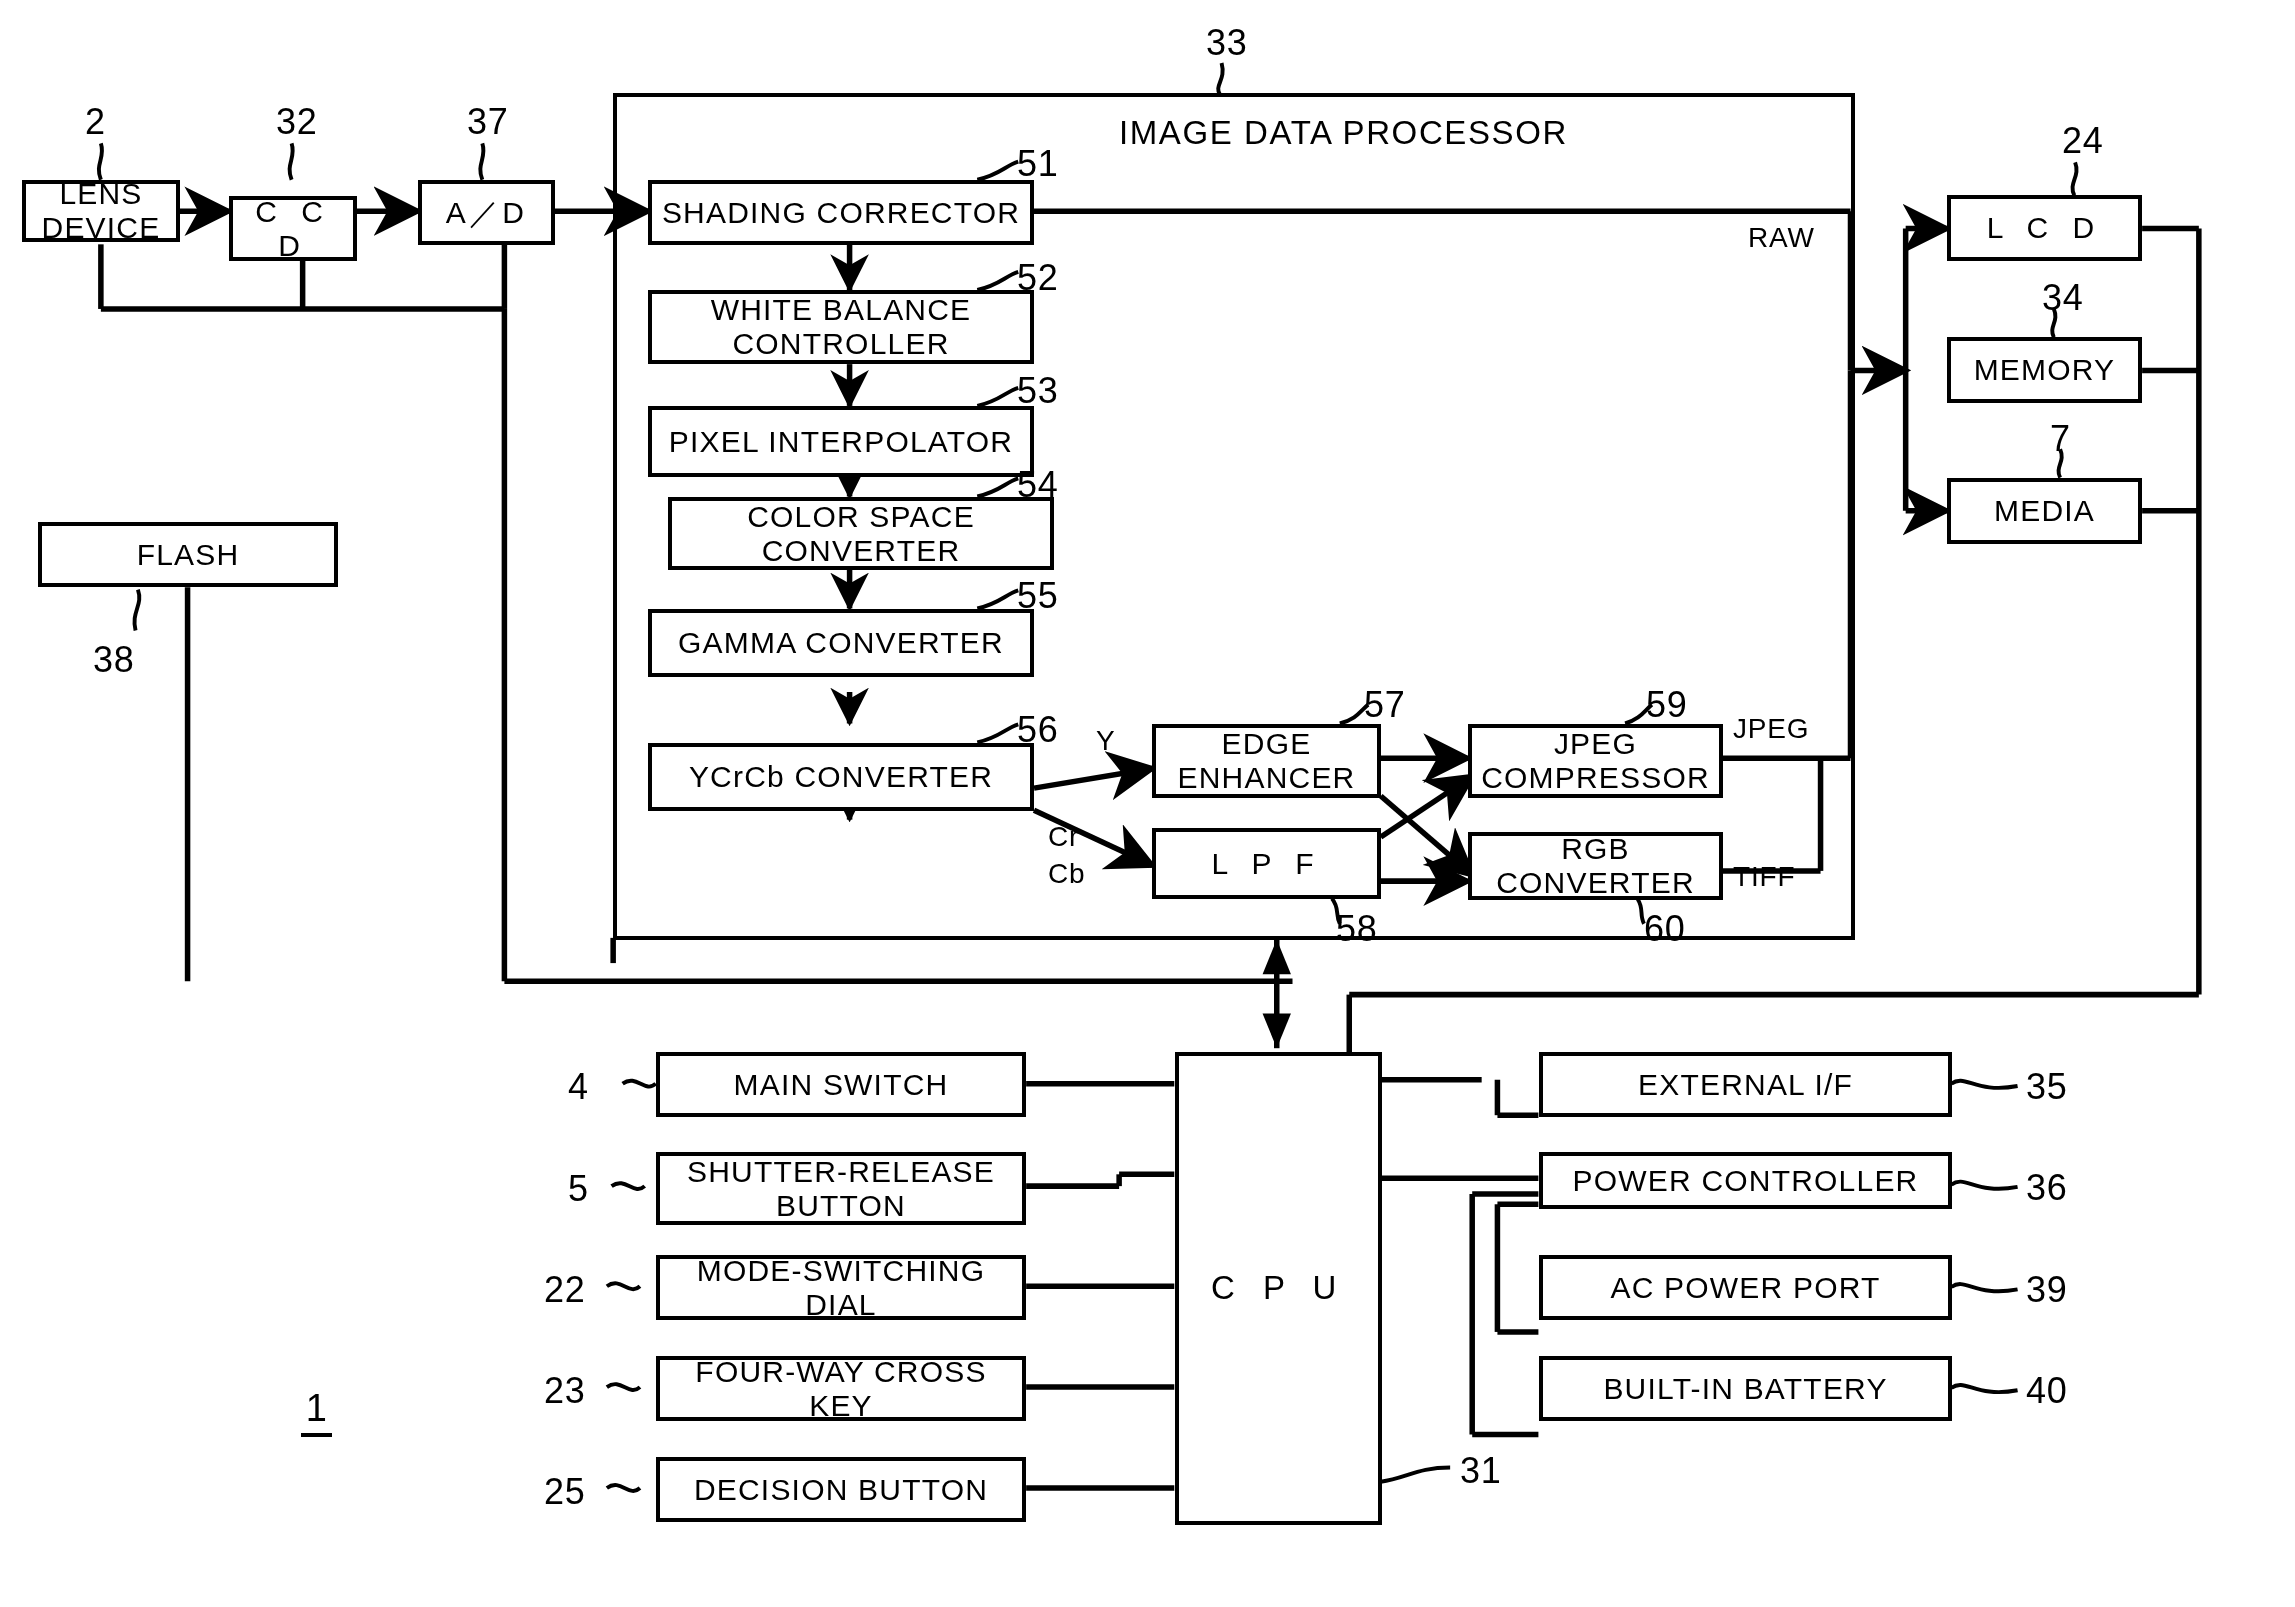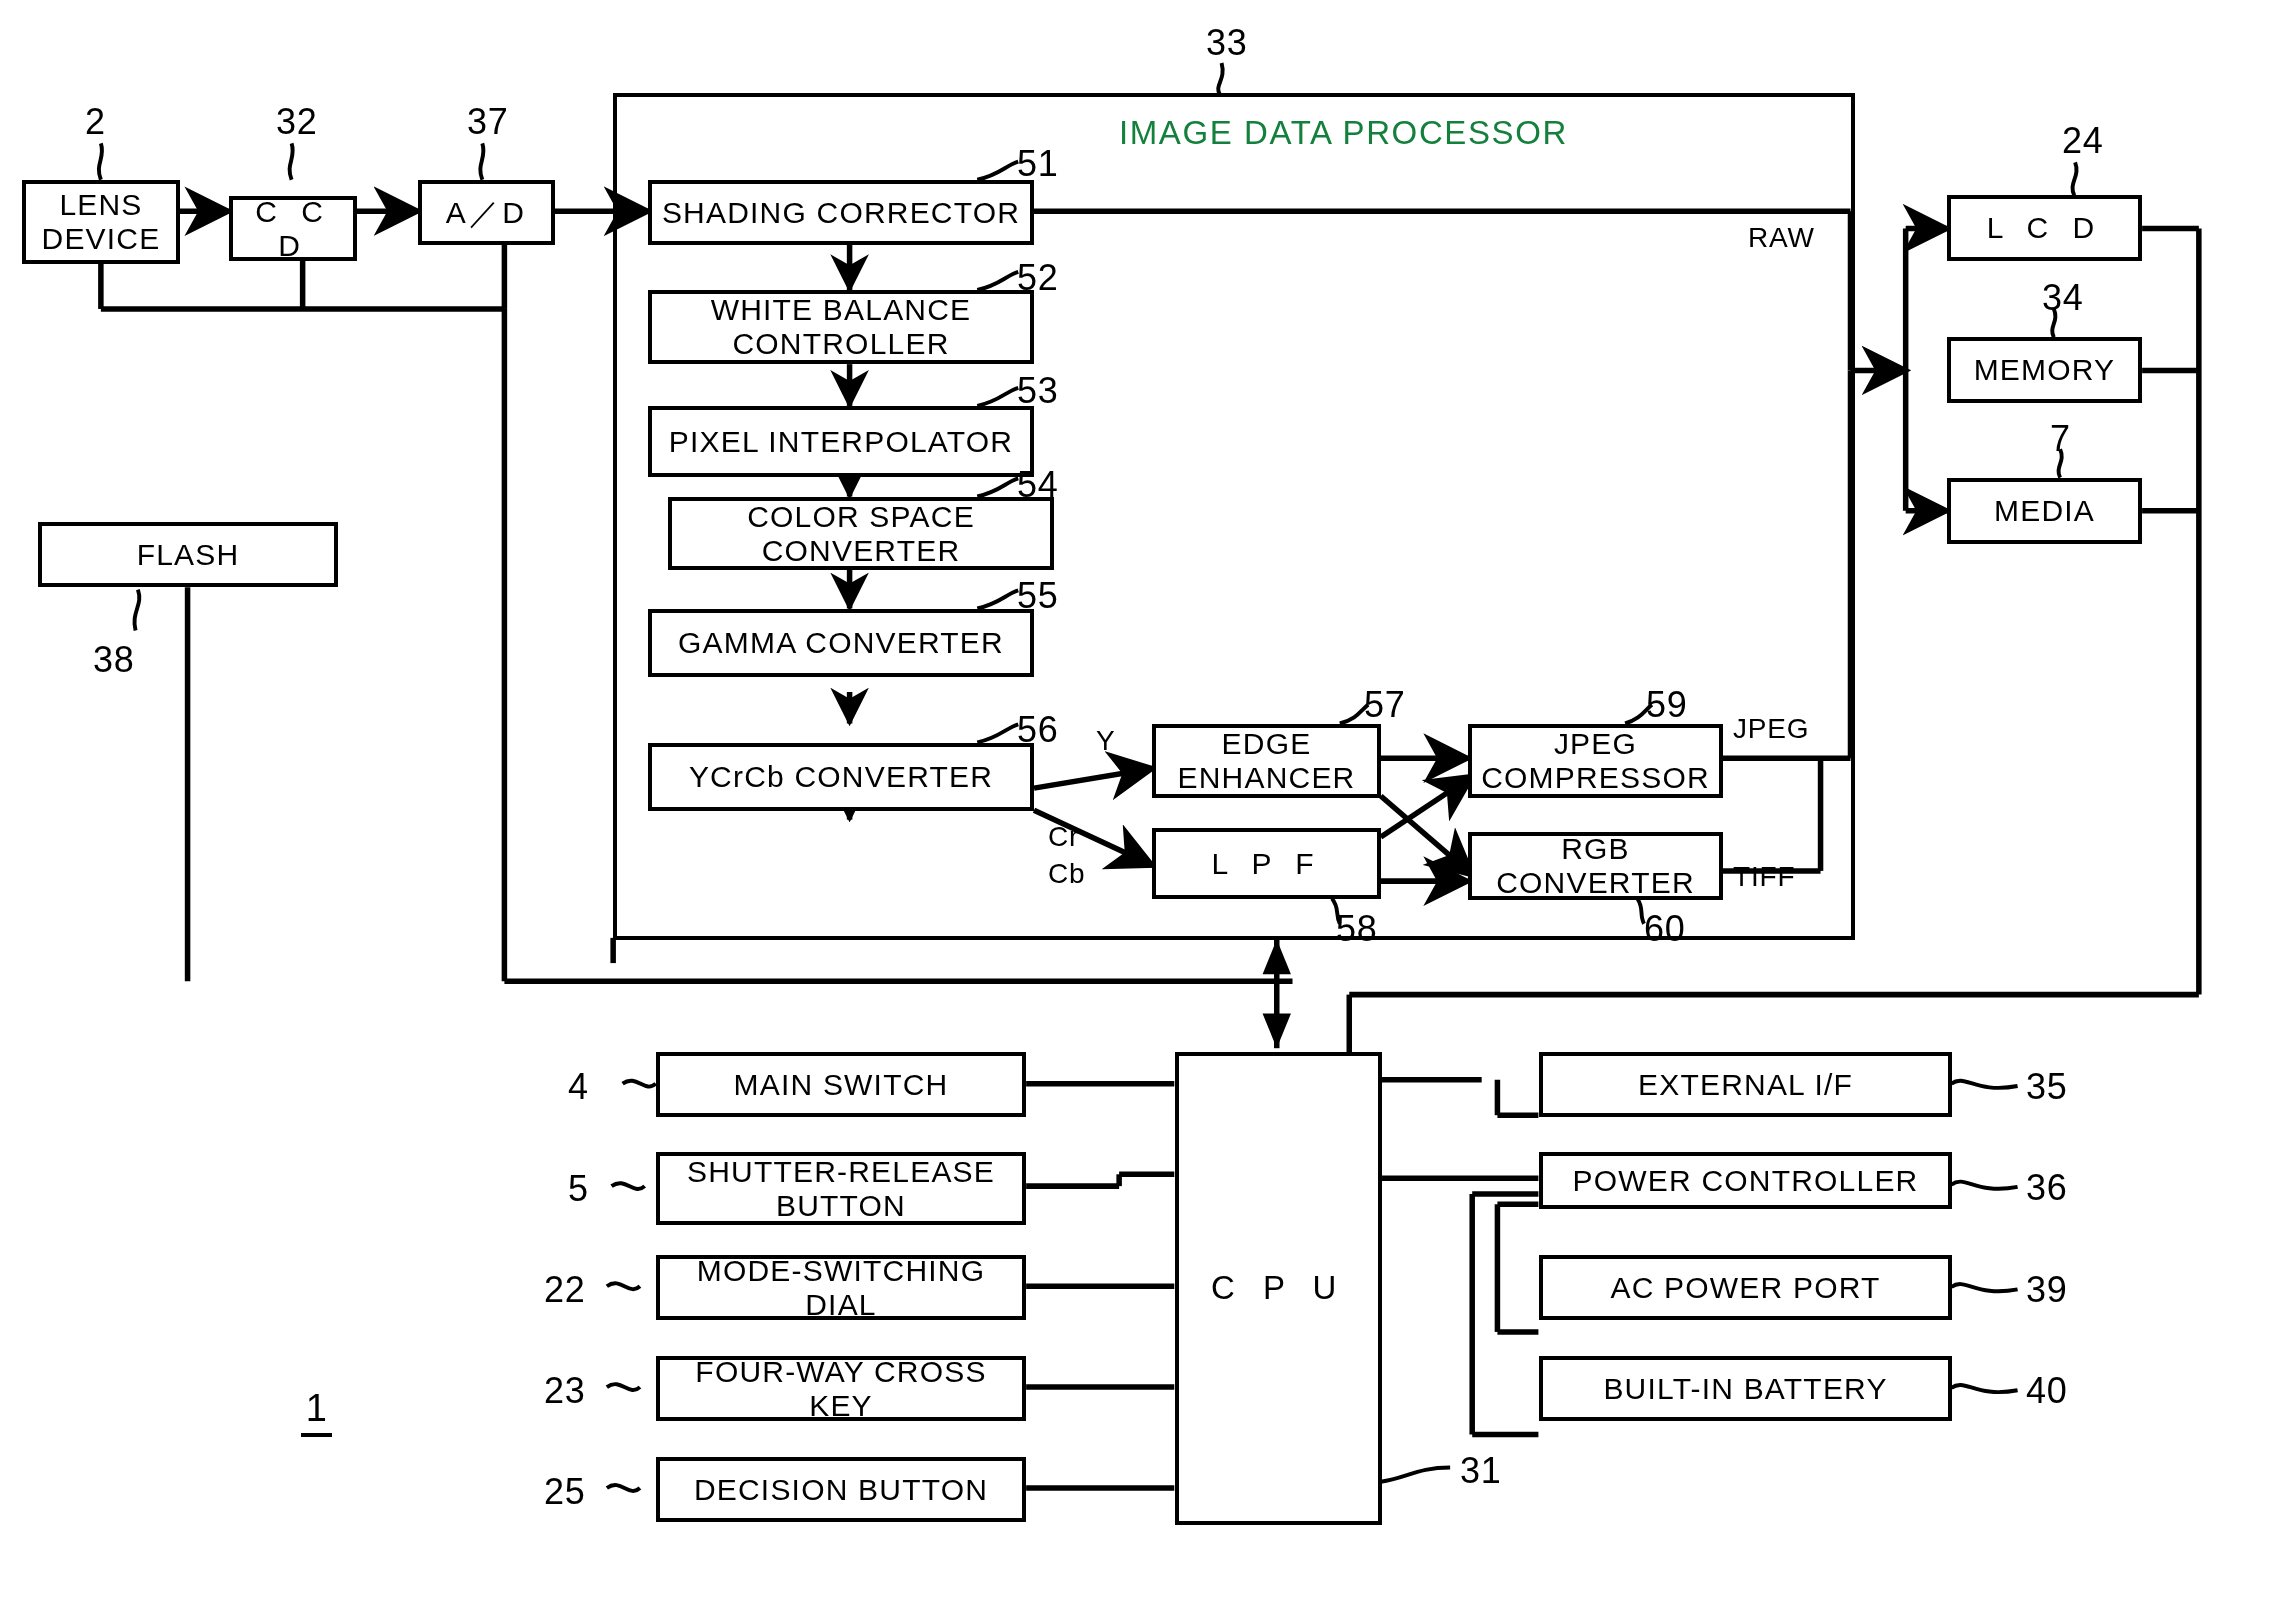--- a/index.html
+++ b/index.html
@@ -60,21 +60,21 @@
   .figlabel {
     position: absolute;
     color: #000;
     font-size: 38px;
     border-bottom: 4px solid #000;
     padding: 0 4.7px 3.2px 4.7px;
     white-space: nowrap;
   }
   .sec-title {
     position: absolute;
-    color: #15803d;
+    color: #000000;
     font-size: 33px;
     letter-spacing: 1.6px;
     white-space: nowrap;
   }
 </style>
 </head>
 <body>
 
 <div id="stage">
 
@@ -186,21 +186,21 @@
     </g>
   </svg>
 
   <div class="outerbox" style="left:613px; top:93px; width:1242px; height:847px;"></div>
   <div class="sec-title" style="left:1119px; top:114px;">IMAGE DATA PROCESSOR</div>
   <div class="refnum" style="left:1206px; top:22px;">33</div>
   <svg class="wires" style="z-index:3;" viewBox="0 0 2912 2039" width="2295" height="1607">
     <path d="M1550,80 C1556,102 1540,108 1548,120" stroke="#000" stroke-width="5" fill="none"></path>
   </svg>
 
-  <div class="box" style="left:22px; top:180px; width:158px; height:84px;">LENS
+  <div class="box" style="left:22px; top:180px; width:158px; height:62px;">LENS
 DEVICE</div>
   <div class="refnum" style="left:85px; top:101px;">2</div>
 
   <div class="box" style="left:229px; top:180px; width:128px; height:65px; letter-spacing:8px;margin-top:16px;">C C D</div>
   <div class="refnum" style="left:276px; top:101px;">32</div>
 
   <div class="box" style="left:418px; top:180px; width:137px; height:65px; letter-spacing:3.2px;">A／D</div>
   <div class="refnum" style="left:467px; top:101px;">37</div>
 
   <div class="box" style="left:38px; top:522px; width:300px; height:65px;">FLASH</div>

